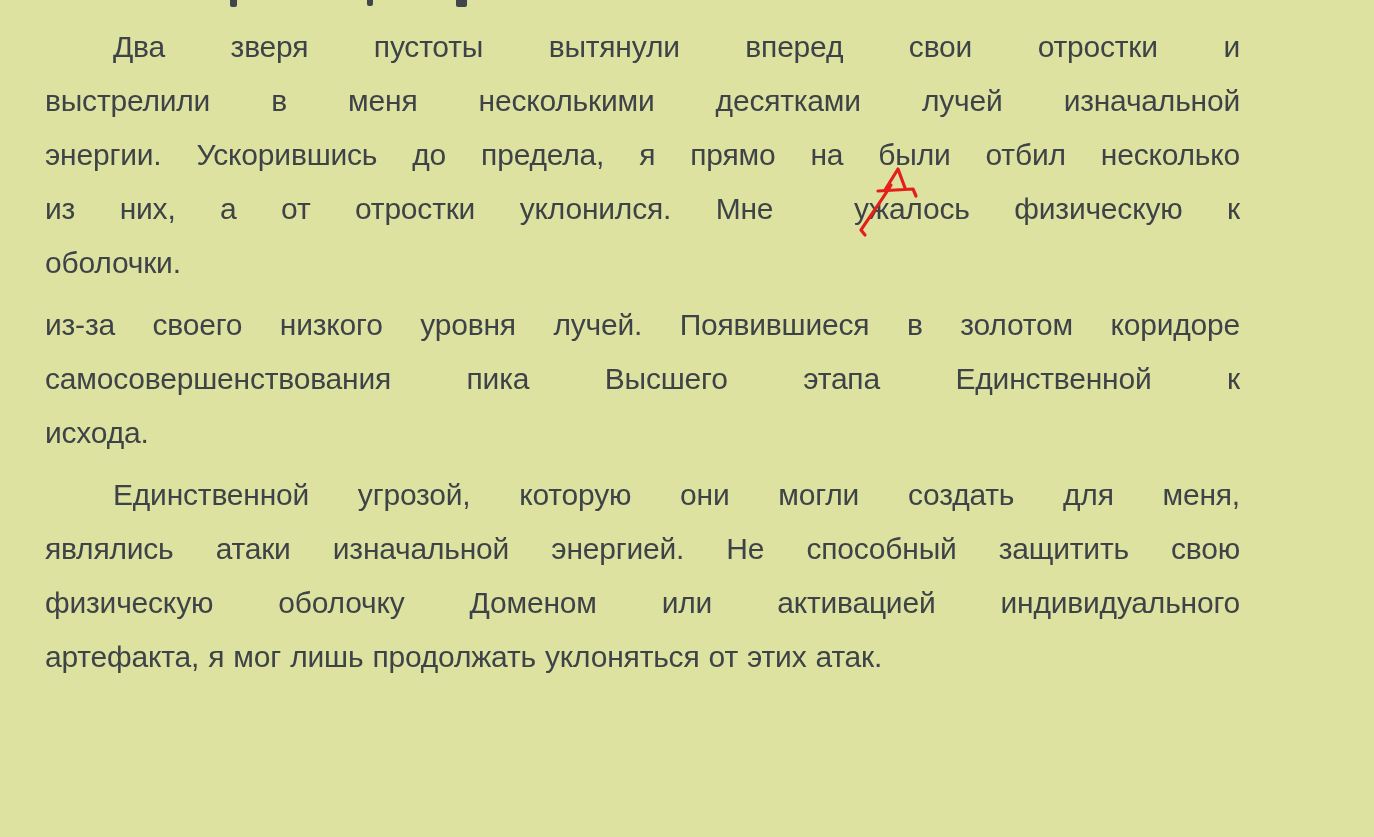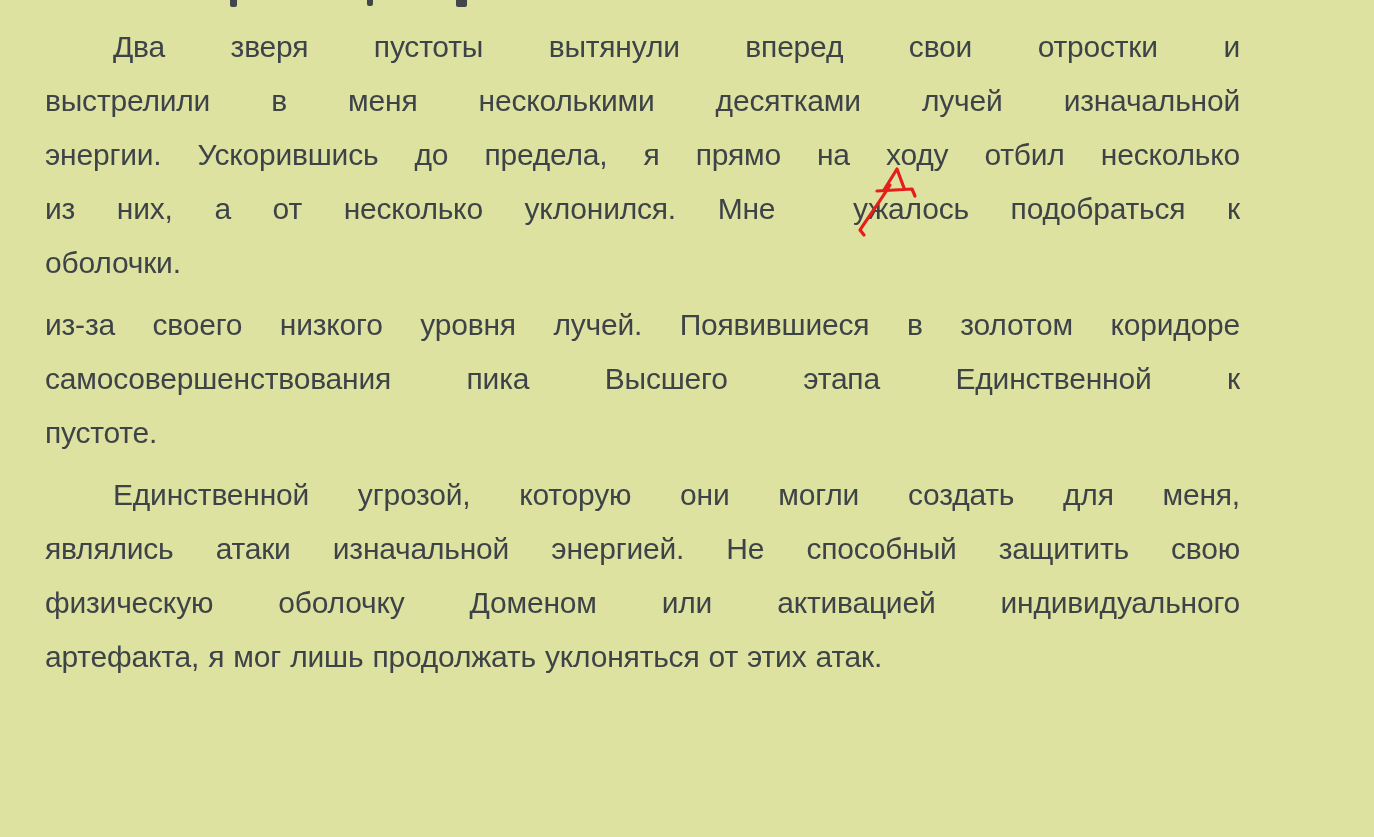--- a/index.html
+++ b/index.html
@@ -86,32 +86,32 @@
     <div class="frag f1"></div>
     <div class="frag f2"></div>
     <div class="frag f3"></div>
   </div>
 
   <div id="text-column">
 
     <div class="paragraph">
       <div class="line first">Два зверя пустоты вытянули вперед свои отростки и</div>
       <div class="line">выстрелили в меня несколькими десятками лучей изначальной</div>
-      <div class="line">энергии. Ускорившись до предела, я прямо на ходу отбил несколько</div>
-      <div class="line"><span>из них, а от несколько уклонился. Мне </span><span class="annotated"><span>ужалось</span><svg class="correction-svg" viewBox="0 0 70 84" xmlns="http://www.w3.org/2000/svg">
+      <div class="line">энергии. Ускорившись до предела, я прямо на были отбил несколько</div>
+      <div class="line"><span>из них, а от отростки уклонился. Мне </span><span class="annotated"><span>ужалось</span><svg class="correction-svg" viewBox="0 0 70 84" xmlns="http://www.w3.org/2000/svg">
               <path d="M9,74 C14,66 30,44 39,29 M9,74 L13,79"></path>
               <path d="M33,34 L46,13 L53,32 M26,35 L61,33 L64,40"></path>
-            </svg></span><span> подобраться к</span></div>
+            </svg></span><span> физическую к</span></div>
       <div class="line end">оболочки.</div>
     </div>
 
     <div class="paragraph">
       <div class="line">из-за своего низкого уровня лучей. Появившиеся в золотом коридоре</div>
       <div class="line">самосовершенствования пика Высшего этапа Единственной к</div>
-      <div class="line end">пустоте.</div>
+      <div class="line end">исхода.</div>
     </div>
 
     <div class="paragraph">
       <div class="line first">Единственной угрозой, которую они могли создать для меня,</div>
       <div class="line">являлись атаки изначальной энергией. Не способный защитить свою</div>
       <div class="line">физическую оболочку Доменом или активацией индивидуального</div>
       <div class="line end">артефакта, я мог лишь продолжать уклоняться от этих атак.</div>
     </div>
 
   </div>

